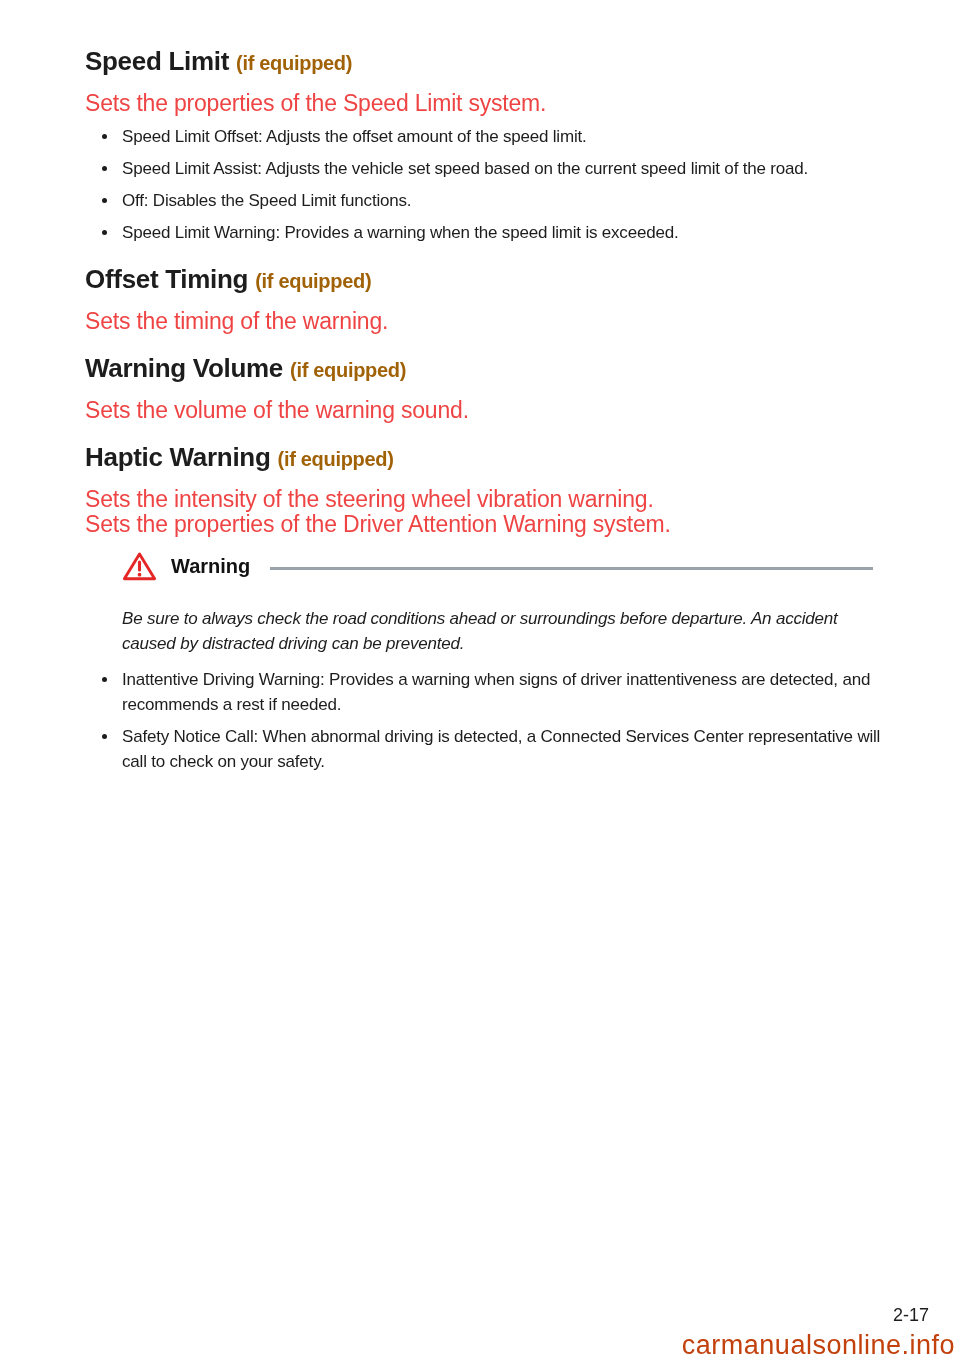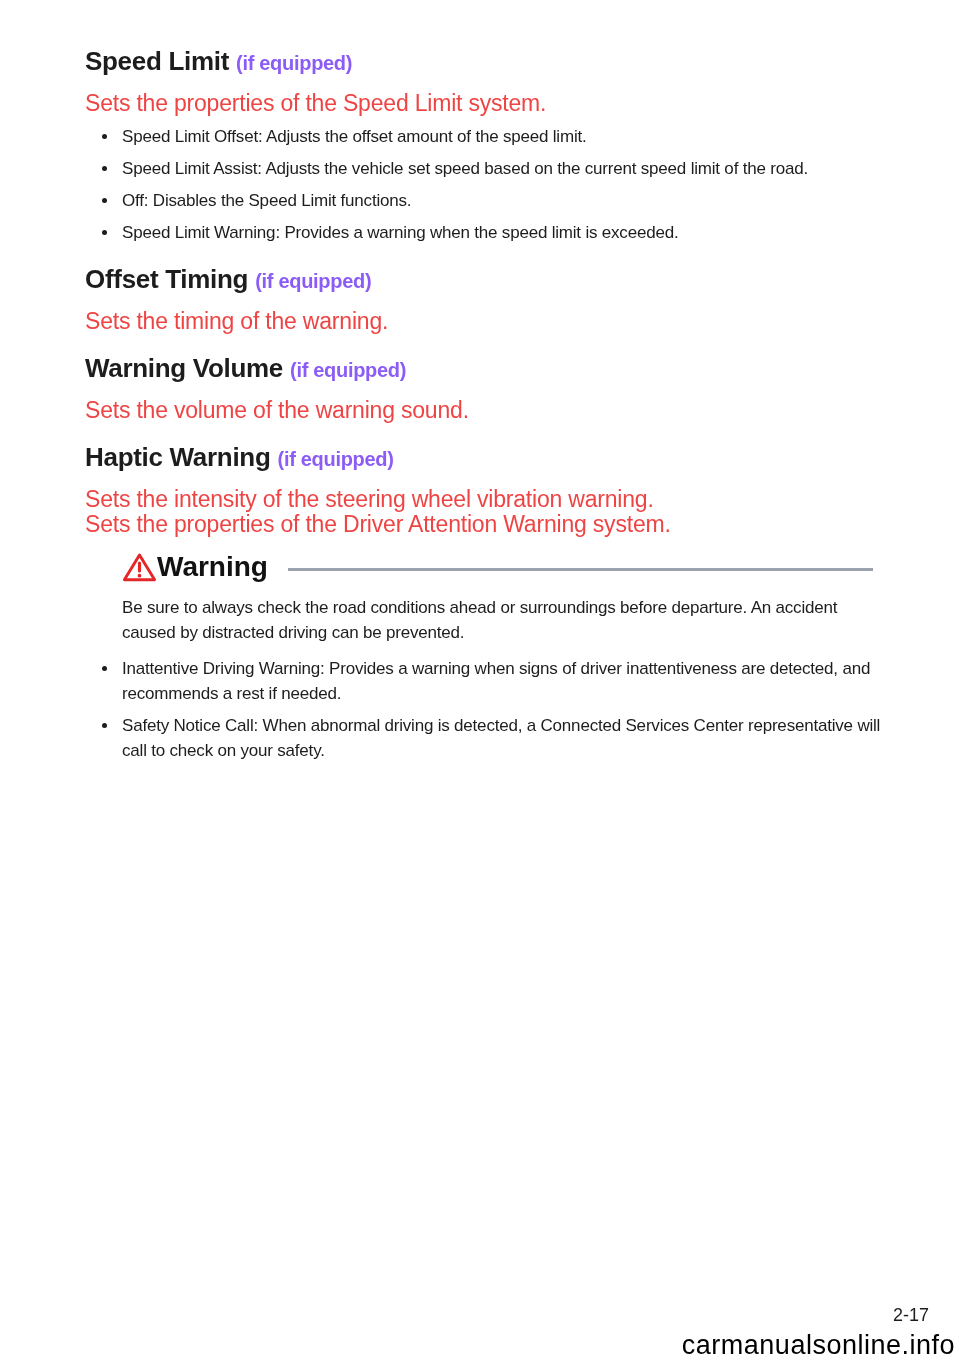--- a/index.html
+++ b/index.html
@@ -23,21 +23,21 @@
     color: #1d1d1d;
     line-height: 31px;
     letter-spacing: -0.3px;
     margin-top: 19px;
     margin-bottom: 12px;
   }
   h2.section-heading:first-child { margin-top: 0; }
   h2.section-heading .equipped {
     font-size: 20px;
     font-weight: 700;
-    color: #8b5cf6;
+    color: #a16207;
     margin-left: 7px;
   }
   p.intro {
     font-size: 23px;
     line-height: 25px;
     letter-spacing: -0.2px;
     color: #ef4444;
     margin: 0 0 0 0;
   }
   ul.bullets {
@@ -64,53 +64,55 @@
   ul.bullets li b { font-weight: 400; }
   .warn-callout { margin-top: 14px; margin-bottom: 11px; }
   .warn-head {
     display: flex;
     align-items: center;
     margin-left: 37px;
     margin-right: 62px;
   }
   .warn-head .warn-icon { flex: 0 0 auto; display: block; }
   .warn-head .warn-label {
-    font-size: 28px;
+    font-size: 20px;
     font-weight: 700;
     color: #121212;
+    margin-left: 14px;
     white-space: nowrap;
   }
   .warn-head .warn-rule {
     flex: 1 1 auto;
     height: 3px;
     background: #9aa3ab;
     margin-left: 20px;
     margin-top: 4px;
   }
   .warn-text {
-    margin: 12px 0 0 37px;
+    margin: 24px 0 0 37px;
     font-size: 17px;
     line-height: 25px;
     letter-spacing: -0.2px;
     max-width: 760px;
+    font-style: italic;
   }
   .gap-after-warn { margin-top: 10px; }
   .page-number {
     position: absolute;
     right: 31px;
     bottom: 36px;
     font-size: 18px;
     color: #1d1d1d;
   }
   .watermark {
     position: absolute;
     right: 5px;
     bottom: 1px;
     font-size: 27px;
-    color: #000000;
+    color: #c2410c;
     letter-spacing: 0.5px;
   }
 </style>
 </head>
 <body>
 
 <div class="page">
 
   <h2 class="section-heading"><span>Speed Limit</span><span class="equipped">(if equipped)</span></h2>
   <p class="intro">Sets the properties of the Speed Limit system.</p>

